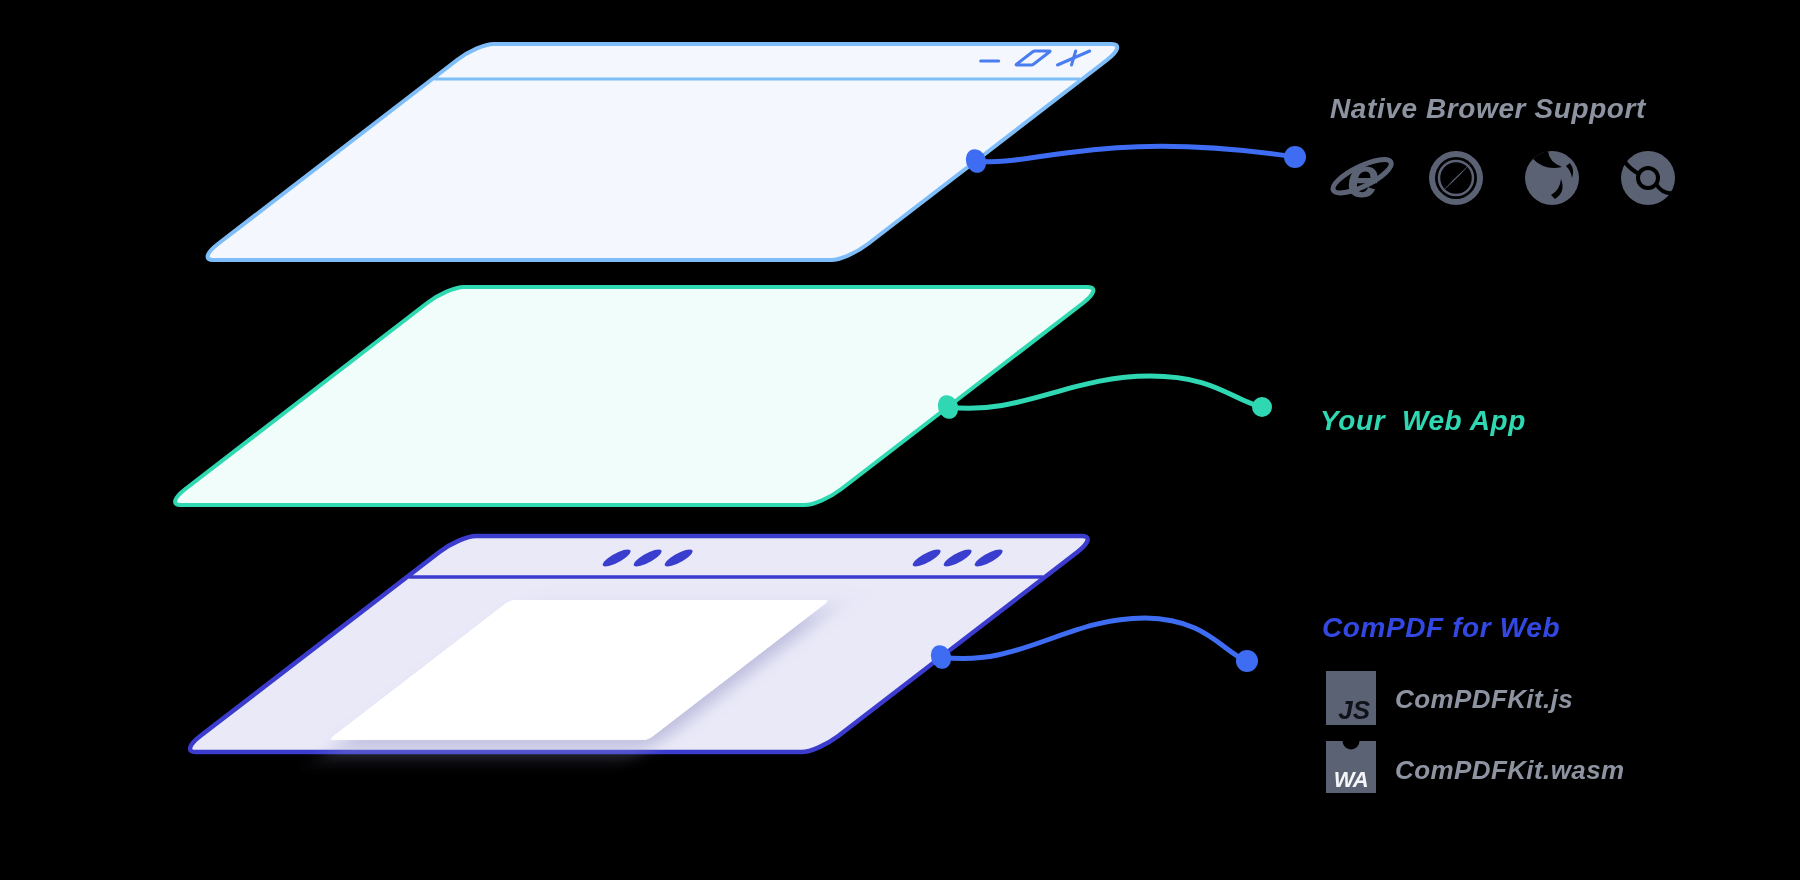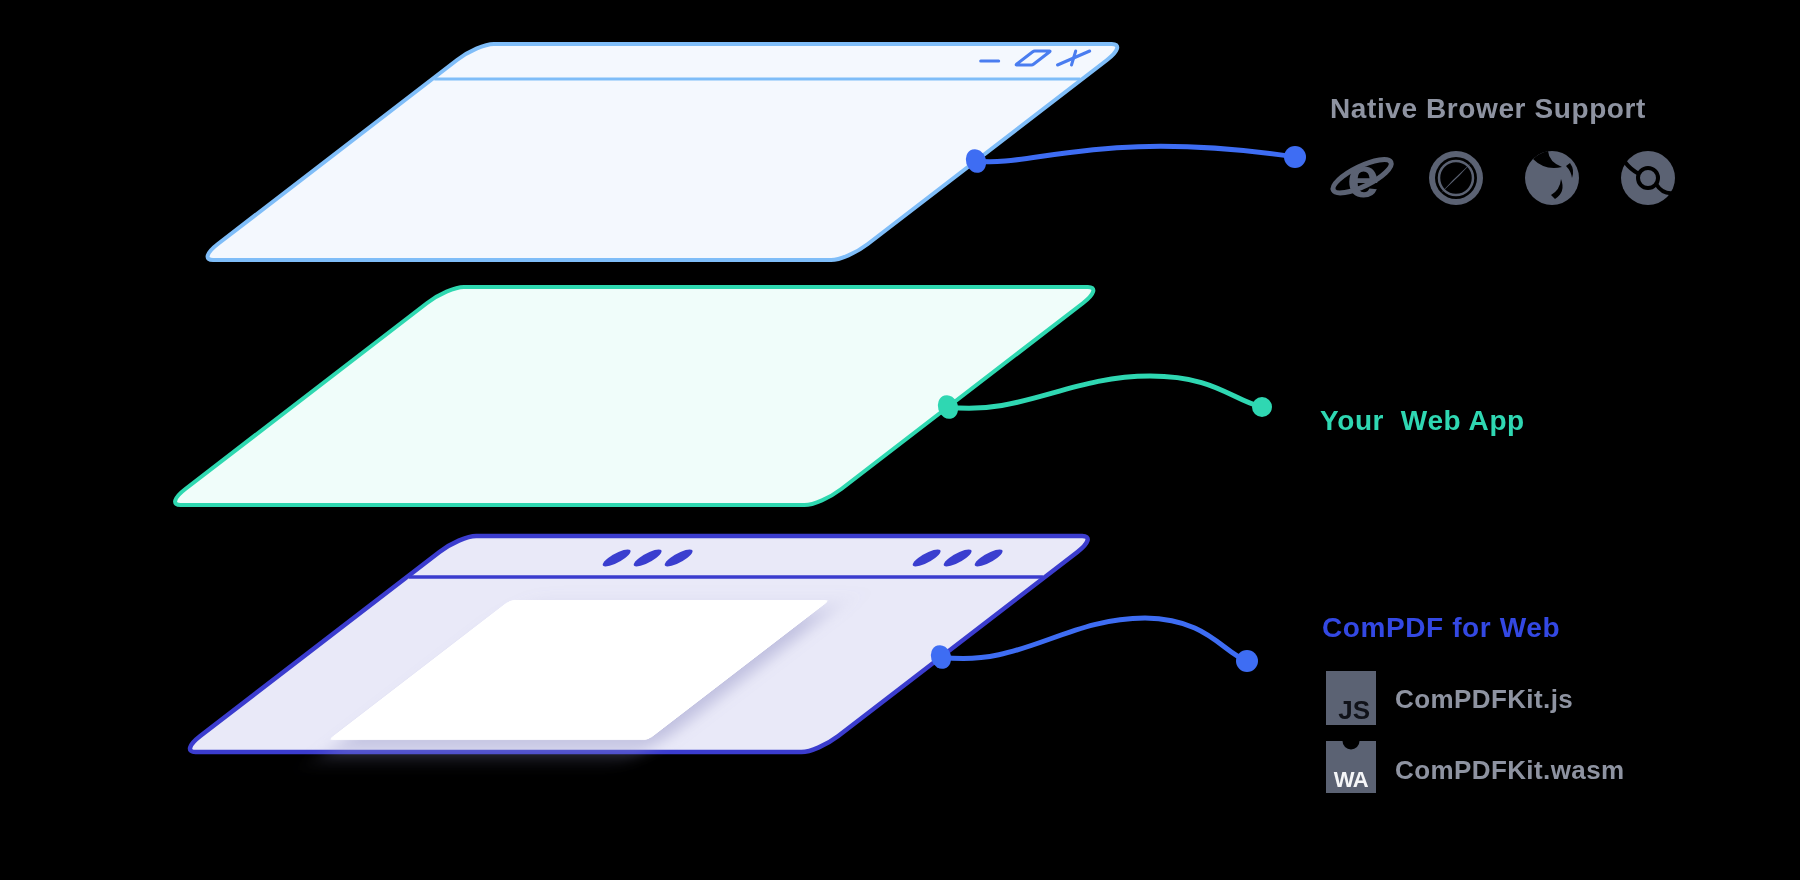--- a/index.html
+++ b/index.html
@@ -2,21 +2,21 @@
 <html style="--bg: #000000; --sky: #7fbdf8; --sky_fill: #f4f8fe; --blue_ctrl: #4a7df0; --blue_line: #3e6df3; --teal: #2ed8b0; --teal_fill: #f0fdfa; --teal_text: #2fd7b2; --indigo: #3b3cce; --indigo_fill: #e9e9f8; --indigo_dot: #3a3ecf; --compdf_blue: #3348e3; --gray_text: #8e93a1; --title_gray: #8e93a1; --icon_gray: #5b6273;"><head>
 <meta charset="utf-8">
 <style>
   html,body{margin:0;padding:0;}
   body{
     width:1800px;height:880px;
     background:var(--bg,#000);
     overflow:hidden;
     font-family:"Liberation Sans", sans-serif;
   }
-  .stage{position:relative;width:1800px;height:880px;}
+  .stage{position:relative;width:1800px;height:880px;font-style:italic;}
   svg{display:block;}
 
   
   .layer1-body{fill:var(--sky_fill);stroke:var(--sky);stroke-width:4;vector-effect:non-scaling-stroke;}
   .layer1-line{stroke:var(--sky);stroke-width:3;vector-effect:non-scaling-stroke;}
   .ctrl{stroke:var(--blue_ctrl);stroke-width:3;fill:none;stroke-linecap:round;vector-effect:non-scaling-stroke;}
   .layer2-body{fill:var(--teal_fill);stroke:var(--teal);stroke-width:4;vector-effect:non-scaling-stroke;}
   .layer3-body{fill:var(--indigo_fill);stroke:var(--indigo);stroke-width:4.5;vector-effect:non-scaling-stroke;}
   .layer3-line{stroke:var(--indigo);stroke-width:3.5;vector-effect:non-scaling-stroke;}
   .bar-dot{fill:var(--indigo_dot);}

